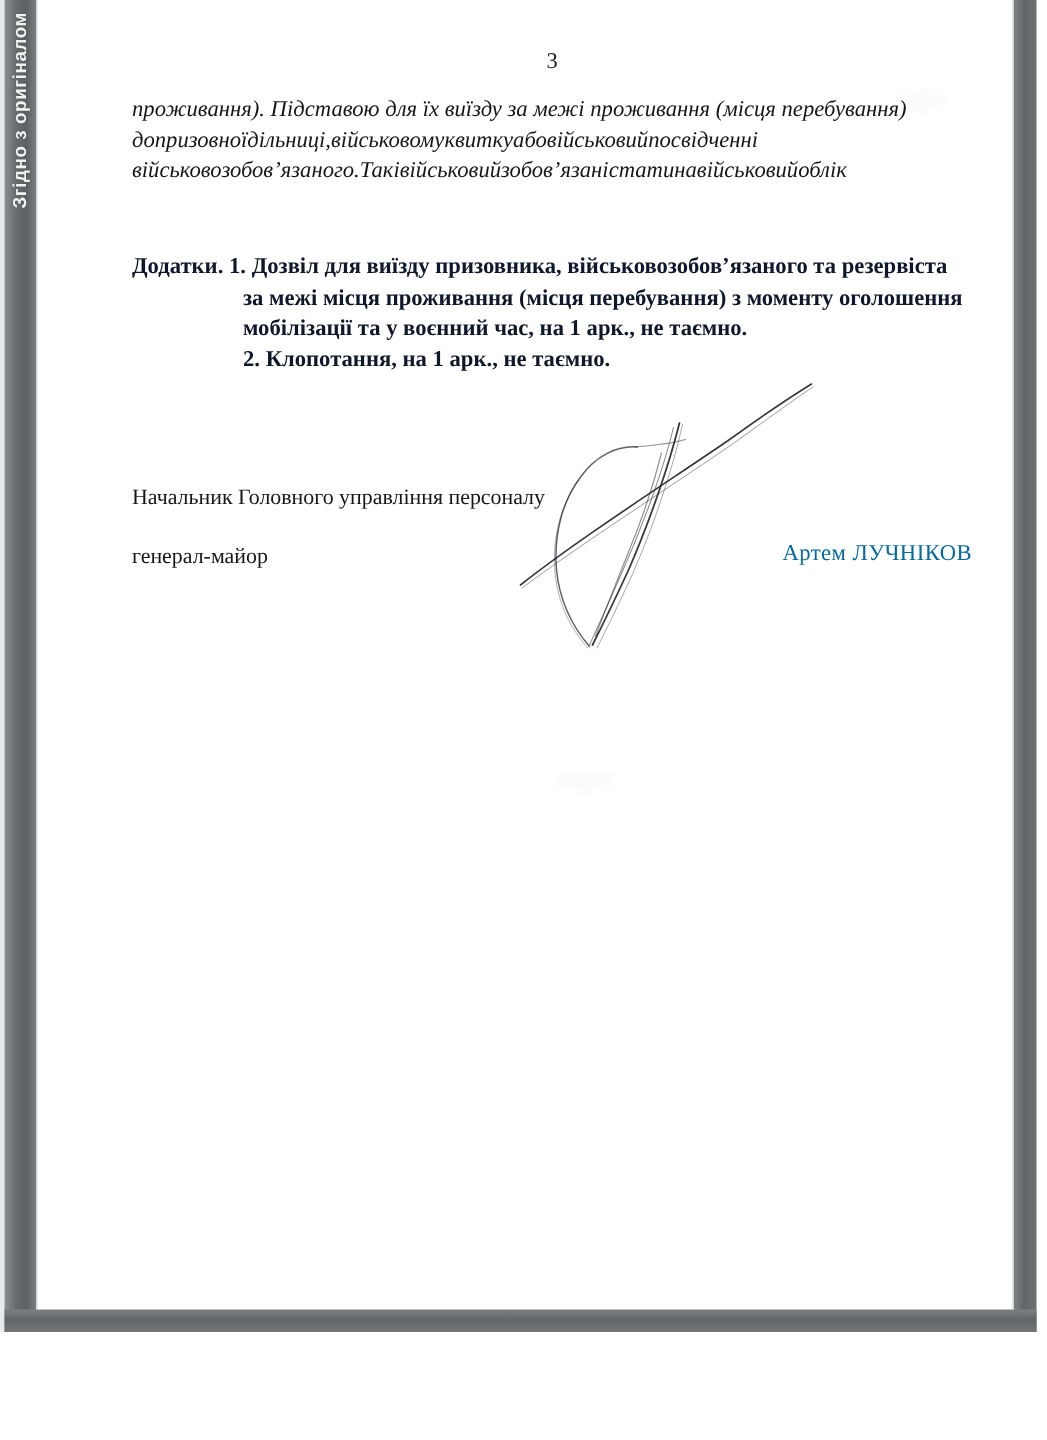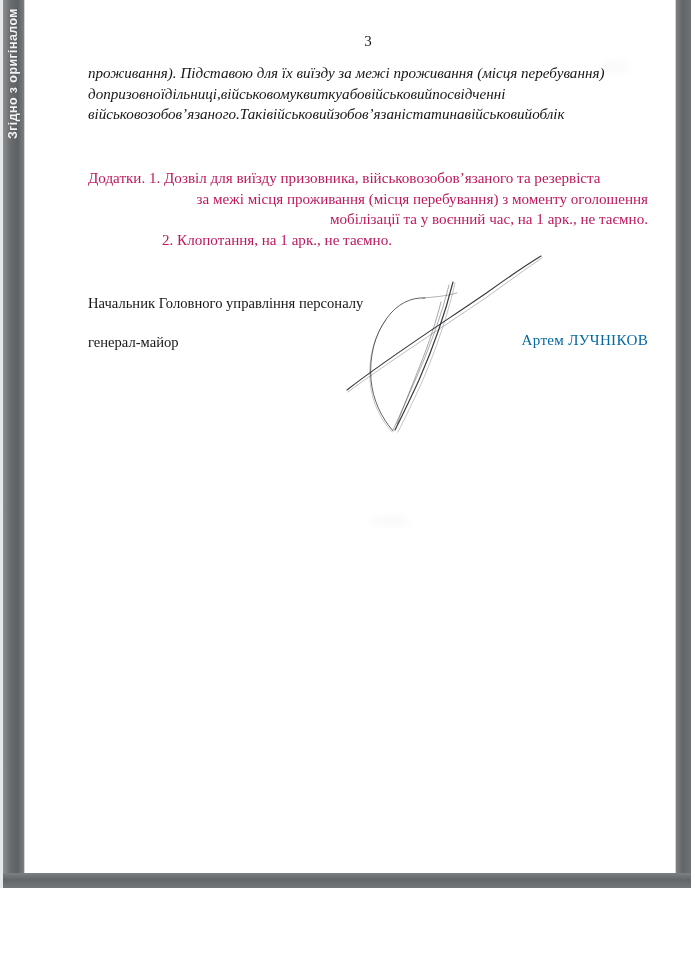--- a/index.html
+++ b/index.html
@@ -134,39 +134,39 @@
   }
 
   
   #attachments-block {
     position: absolute;
     left: 0;
     top: 168px;
     width: 560px;
     font-size: 15.1px;
     line-height: 20.6px;
-    color: #be185d;
+    color: #0f172a;
+    font-weight: bold;
   }
   #attachments-block .att-line {
     display: block;
     white-space: nowrap;
   }
   #attachments-block .att-line.indent {
     padding-left: 74px;
-    text-align: right;
   }
   #attachments-block .att-line.indent-num {
     padding-left: 74px;
   }
 
   
   #signature-block {
     position: absolute;
     left: 0;
-    top: 294px;
+    top: 323px;
     width: 560px;
   }
   #signatory-title {
     font-size: 14.6px;
     line-height: 19.4px;
     color: #161616;
     white-space: pre-line;
   }
   #signatory-name {
     position: absolute;

